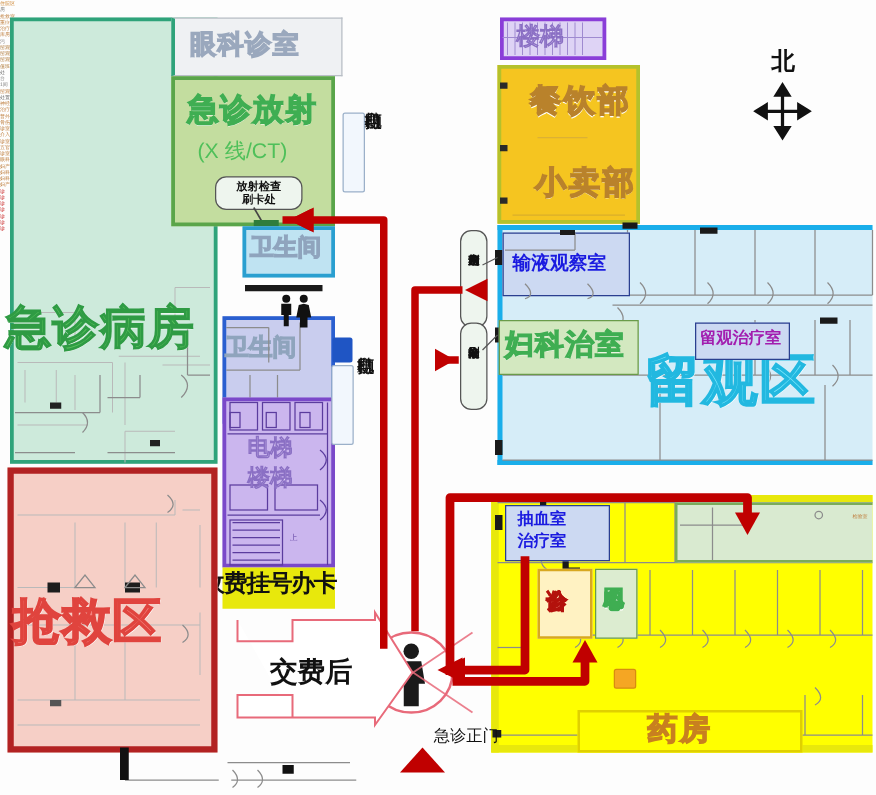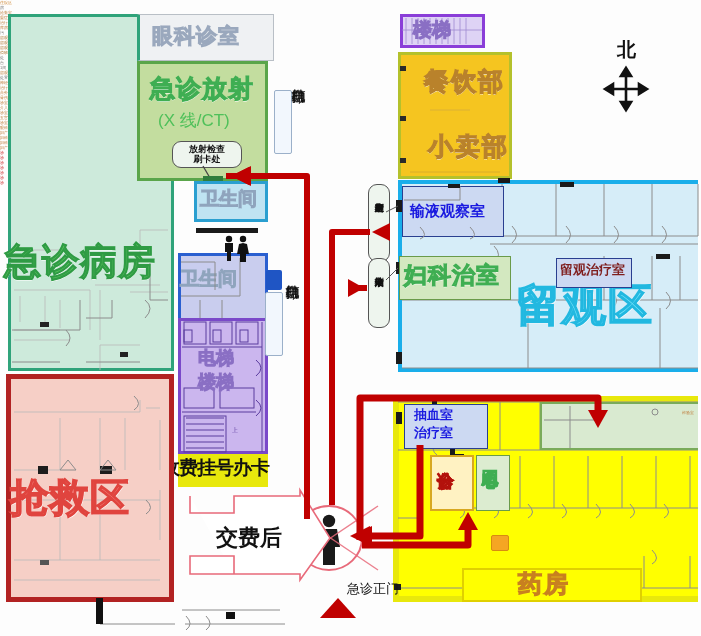--- a/index.html
+++ b/index.html
@@ -48,25 +48,25 @@
   .out-orange{
     color:#f8c63c;font-weight:bold;
     -webkit-text-stroke:1.2px #b9822b;
     text-shadow:0 1px 0 #fff;
   }
   .out-orange2{
     color:#ffd24a;font-weight:bold;
     -webkit-text-stroke:1.2px #c8801f;
   }
   .out-purple{
-    color:#ddd2f2;font-weight:bold;
+    color:#ddd2f2;font-weight:normal;
     -webkit-text-stroke:1.1px #8a6fc4;
   }
   .solid-blue{color:#1a1ae0;font-weight:bold;}
-  .solid-blue2{color:#7f1d1d;font-weight:bold;}
+  .solid-blue2{color:#a21caf;font-weight:bold;}
   .solid-red{color:#e8241c;font-weight:bold;-webkit-text-stroke:.6px #b3120c;}
   .solid-black{color:#111;font-weight:bold;}
 
   .tinytxt{font-size:4px;color:#c08040;white-space:nowrap;}
   .tinytxt-g{font-size:4px;color:#7c7c7c;white-space:nowrap;}
 
   
   .vert{writing-mode:vertical-rl;text-orientation:upright;}
 
   

